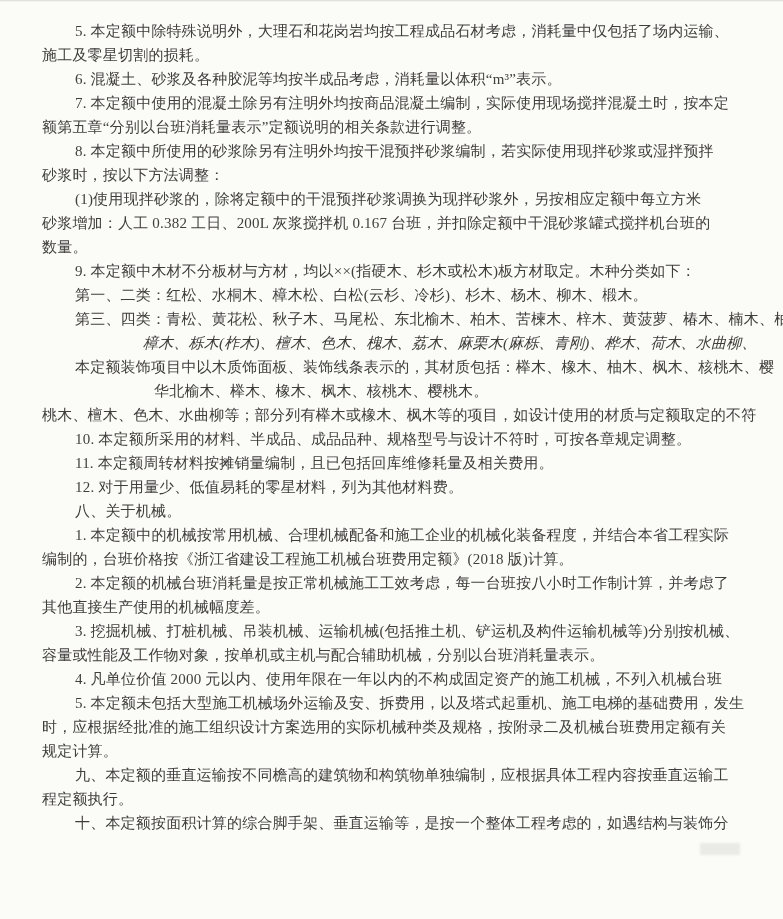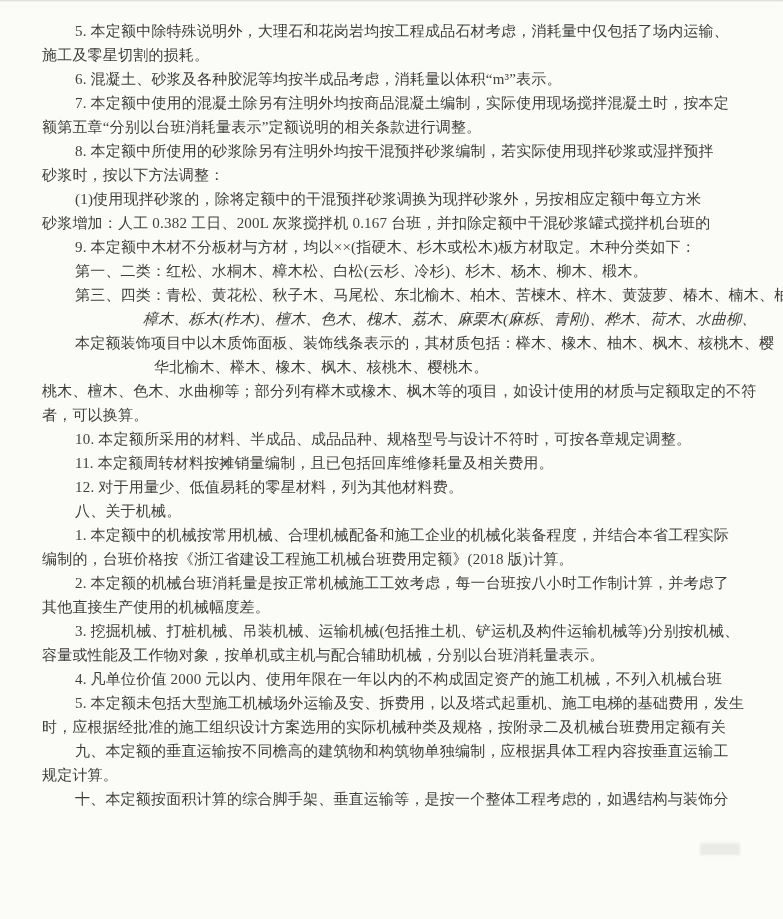--- a/index.html
+++ b/index.html
@@ -63,39 +63,40 @@
   <div class="text-column">
       <div class="line ind-first">5. 本定额中除特殊说明外，大理石和花岗岩均按工程成品石材考虑，消耗量中仅包括了场内运输、</div>
       <div class="line ind-none">施工及零星切割的损耗。</div>
       <div class="line ind-first">6. 混凝土、砂浆及各种胶泥等均按半成品考虑，消耗量以体积“m³”表示。</div>
       <div class="line ind-first">7. 本定额中使用的混凝土除另有注明外均按商品混凝土编制，实际使用现场搅拌混凝土时，按本定</div>
       <div class="line ind-none">额第五章“分别以台班消耗量表示”定额说明的相关条款进行调整。</div>
       <div class="line ind-first">8. 本定额中所使用的砂浆除另有注明外均按干混预拌砂浆编制，若实际使用现拌砂浆或湿拌预拌</div>
       <div class="line ind-none">砂浆时，按以下方法调整：</div>
       <div class="line ind-first">(1)使用现拌砂浆的，除将定额中的干混预拌砂浆调换为现拌砂浆外，另按相应定额中每立方米</div>
       <div class="line ind-none">砂浆增加：人工 0.382 工日、200L 灰浆搅拌机 0.167 台班，并扣除定额中干混砂浆罐式搅拌机台班的</div>
+      <div class="line ind-none">数量。</div>
       <div class="line ind-first">9. 本定额中木材不分板材与方材，均以××(指硬木、杉木或松木)板方材取定。木种分类如下：</div>
       <div class="line ind-first">第一、二类：红松、水桐木、樟木松、白松(云杉、冷杉)、杉木、杨木、柳木、椴木。</div>
       <div class="line ind-first">第三、四类：青松、黄花松、秋子木、马尾松、东北榆木、柏木、苦楝木、梓木、黄菠萝、椿木、楠木、柚木、</div>
       <div class="line ind-hang-a">樟木、栎木(柞木)、檀木、色木、槐木、荔木、麻栗木(麻栎、青刚)、桦木、荷木、水曲柳、</div>
       <div class="line ind-first">本定额装饰项目中以木质饰面板、装饰线条表示的，其材质包括：榉木、橡木、柚木、枫木、核桃木、樱</div>
       <div class="line ind-hang-b">华北榆木、榉木、橡木、枫木、核桃木、樱桃木。</div>
       <div class="line ind-none">桃木、檀木、色木、水曲柳等；部分列有榉木或橡木、枫木等的项目，如设计使用的材质与定额取定的不符</div>
-      <div class="line ind-none">者，可以换算。</div>
       <div class="line ind-first">10. 本定额所采用的材料、半成品、成品品种、规格型号与设计不符时，可按各章规定调整。</div>
       <div class="line ind-first">11. 本定额周转材料按摊销量编制，且已包括回库维修耗量及相关费用。</div>
       <div class="line ind-first">12. 对于用量少、低值易耗的零星材料，列为其他材料费。</div>
       <div class="line ind-first">八、关于机械。</div>
       <div class="line ind-first">1. 本定额中的机械按常用机械、合理机械配备和施工企业的机械化装备程度，并结合本省工程实际</div>
       <div class="line ind-none">编制的，台班价格按《浙江省建设工程施工机械台班费用定额》(2018 版)计算。</div>
       <div class="line ind-first">2. 本定额的机械台班消耗量是按正常机械施工工效考虑，每一台班按八小时工作制计算，并考虑了</div>
       <div class="line ind-none">其他直接生产使用的机械幅度差。</div>
       <div class="line ind-first">3. 挖掘机械、打桩机械、吊装机械、运输机械(包括推土机、铲运机及构件运输机械等)分别按机械、</div>
       <div class="line ind-none">容量或性能及工作物对象，按单机或主机与配合辅助机械，分别以台班消耗量表示。</div>
       <div class="line ind-first">4. 凡单位价值 2000 元以内、使用年限在一年以内的不构成固定资产的施工机械，不列入机械台班</div>
       <div class="line ind-first">5. 本定额未包括大型施工机械场外运输及安、拆费用，以及塔式起重机、施工电梯的基础费用，发生</div>
       <div class="line ind-none">时，应根据经批准的施工组织设计方案选用的实际机械种类及规格，按附录二及机械台班费用定额有关</div>
+      <div class="line ind-none">规定计算。</div>
       <div class="line ind-first">九、本定额的垂直运输按不同檐高的建筑物和构筑物单独编制，应根据具体工程内容按垂直运输工</div>
-      <div class="line ind-none">规定计算。</div>
+      <div class="line ind-none">程定额执行。</div>
       <div class="line ind-first">十、本定额按面积计算的综合脚手架、垂直运输等，是按一个整体工程考虑的，如遇结构与装饰分</div>
     </div>
   <div class="smudge"></div>
 </div>
 
 </body></html>

